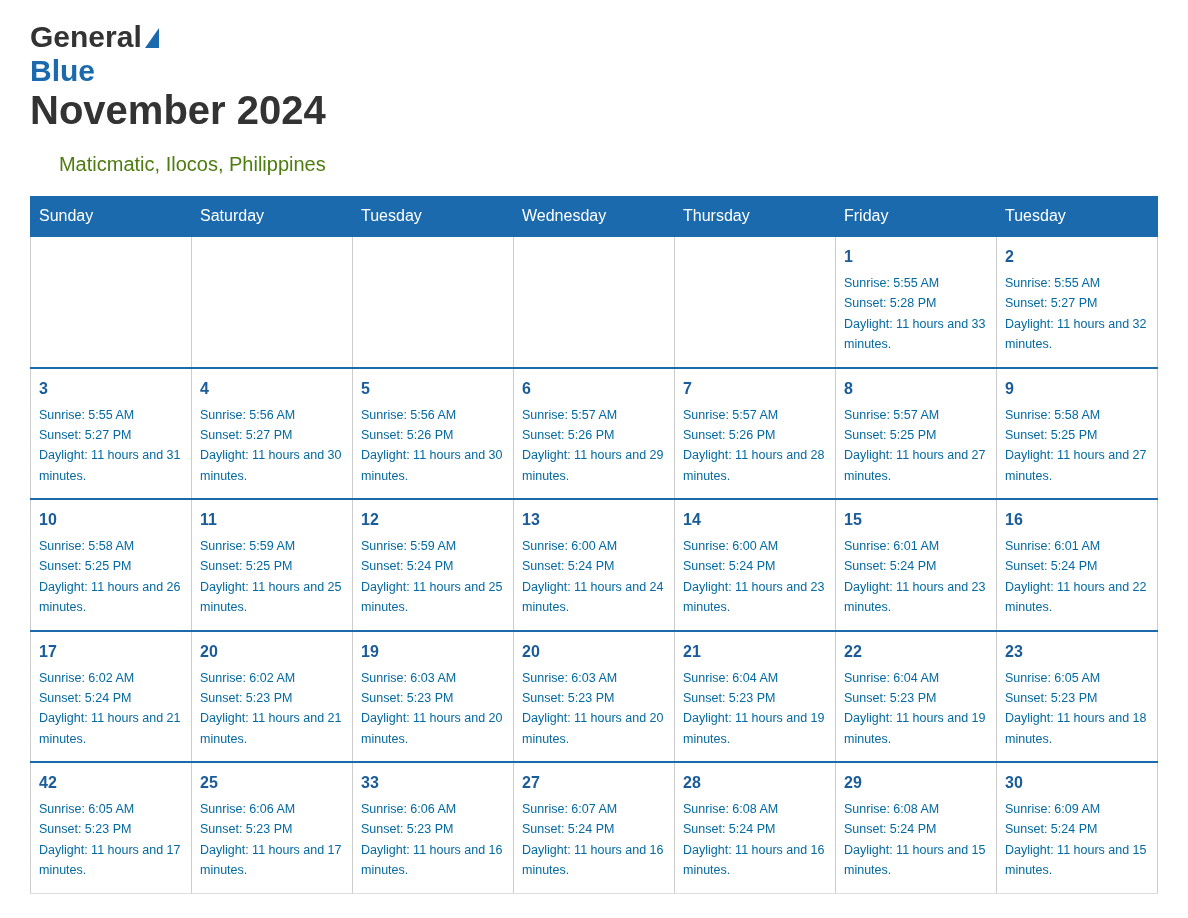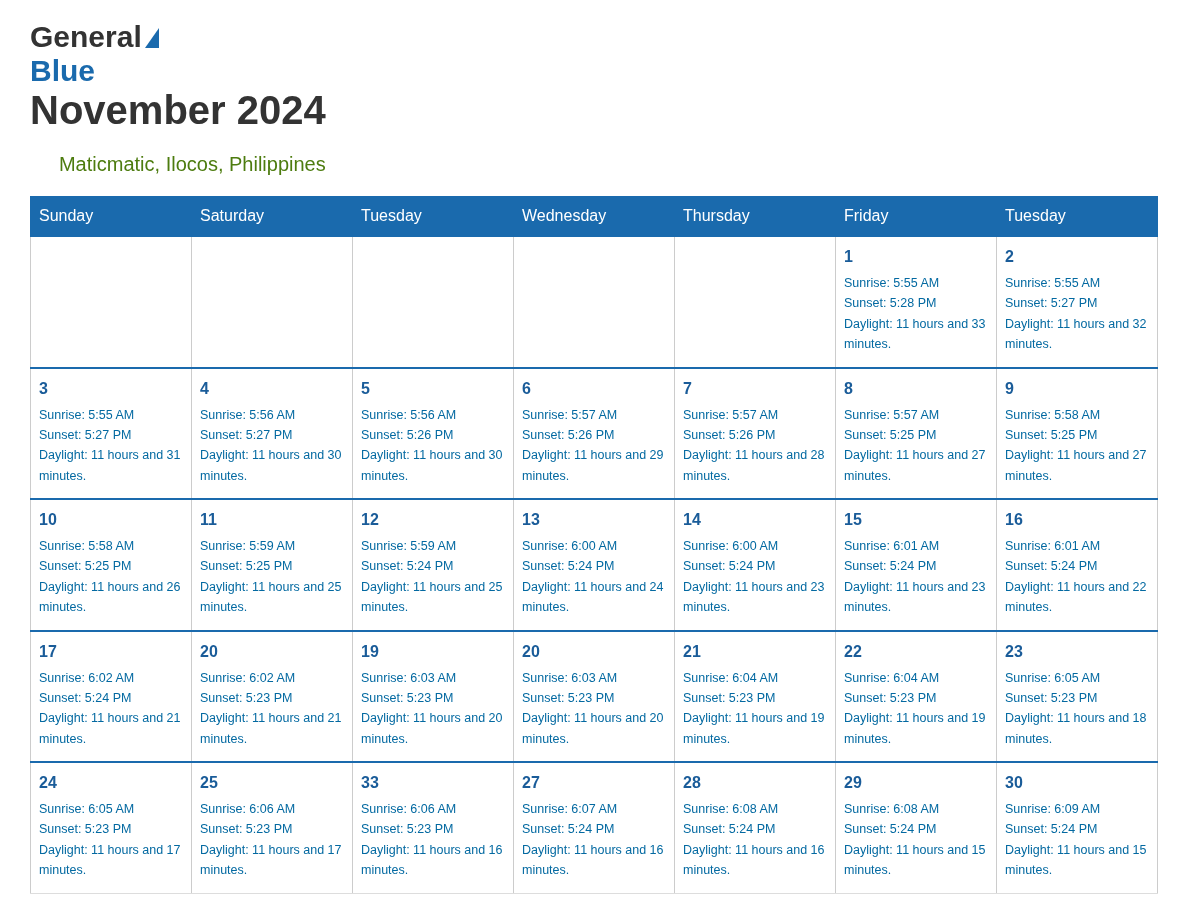--- a/index.html
+++ b/index.html
@@ -180,21 +180,21 @@
       <tr>
         <td><span class="day-number">17</span><span class="day-info">Sunrise: 6:02 AM<br>Sunset: 5:24 PM<br>Daylight: 11 hours and 21 minutes.</span></td>
         <td><span class="day-number">20</span><span class="day-info">Sunrise: 6:02 AM<br>Sunset: 5:23 PM<br>Daylight: 11 hours and 21 minutes.</span></td>
         <td><span class="day-number">19</span><span class="day-info">Sunrise: 6:03 AM<br>Sunset: 5:23 PM<br>Daylight: 11 hours and 20 minutes.</span></td>
         <td><span class="day-number">20</span><span class="day-info">Sunrise: 6:03 AM<br>Sunset: 5:23 PM<br>Daylight: 11 hours and 20 minutes.</span></td>
         <td><span class="day-number">21</span><span class="day-info">Sunrise: 6:04 AM<br>Sunset: 5:23 PM<br>Daylight: 11 hours and 19 minutes.</span></td>
         <td><span class="day-number">22</span><span class="day-info">Sunrise: 6:04 AM<br>Sunset: 5:23 PM<br>Daylight: 11 hours and 19 minutes.</span></td>
         <td><span class="day-number">23</span><span class="day-info">Sunrise: 6:05 AM<br>Sunset: 5:23 PM<br>Daylight: 11 hours and 18 minutes.</span></td>
       </tr>
       <tr>
-        <td><span class="day-number">24</span><span class="day-info">Sunrise: 6:05 AM<br>Sunset: 5:23 PM<br>Daylight: 11 hours and 17 minutes.</span></td>
+        <td><span class="day-number">42</span><span class="day-info">Sunrise: 6:05 AM<br>Sunset: 5:23 PM<br>Daylight: 11 hours and 17 minutes.</span></td>
         <td><span class="day-number">25</span><span class="day-info">Sunrise: 6:06 AM<br>Sunset: 5:23 PM<br>Daylight: 11 hours and 17 minutes.</span></td>
         <td><span class="day-number">33</span><span class="day-info">Sunrise: 6:06 AM<br>Sunset: 5:23 PM<br>Daylight: 11 hours and 16 minutes.</span></td>
         <td><span class="day-number">27</span><span class="day-info">Sunrise: 6:07 AM<br>Sunset: 5:24 PM<br>Daylight: 11 hours and 16 minutes.</span></td>
         <td><span class="day-number">28</span><span class="day-info">Sunrise: 6:08 AM<br>Sunset: 5:24 PM<br>Daylight: 11 hours and 16 minutes.</span></td>
         <td><span class="day-number">29</span><span class="day-info">Sunrise: 6:08 AM<br>Sunset: 5:24 PM<br>Daylight: 11 hours and 15 minutes.</span></td>
         <td><span class="day-number">30</span><span class="day-info">Sunrise: 6:09 AM<br>Sunset: 5:24 PM<br>Daylight: 11 hours and 15 minutes.</span></td>
       </tr>
     </tbody>
 </table>
 

